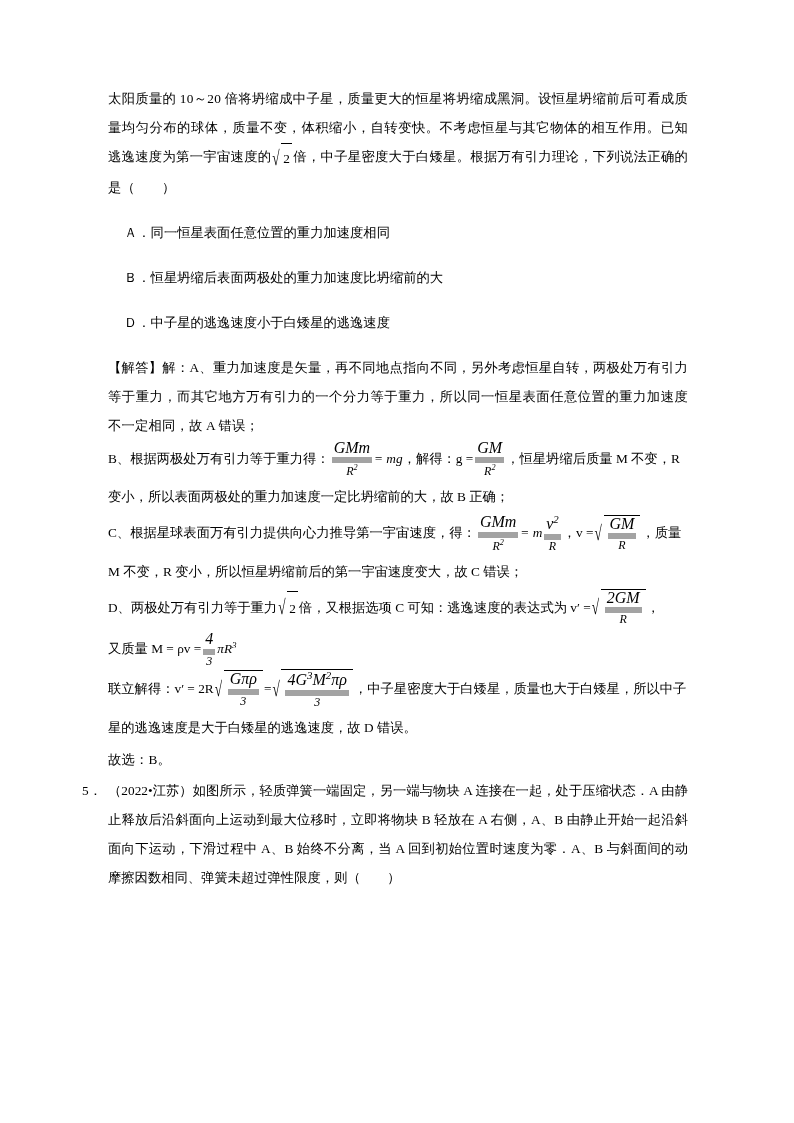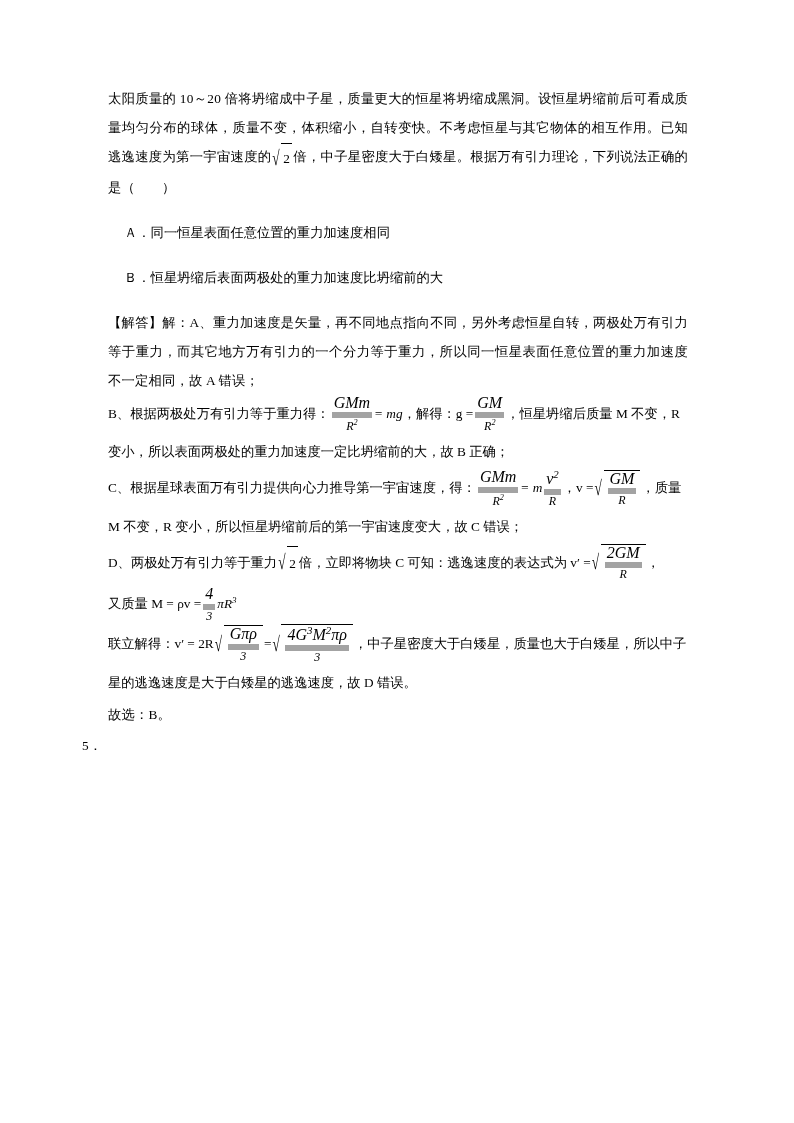--- a/index.html
+++ b/index.html
@@ -115,43 +115,44 @@
 </head>
 <body>
 
 <div class="page">
   <div class="content">
 
     <div class="para"><span>太阳质量的 10～20 倍将坍缩成中子星，质量更大的恒星将坍缩成黑洞。设恒星坍缩前后可看成质量均匀分布的球体，质量不变，体积缩小，自转变快。不考虑恒星与其它物体的相互作用。已知逃逸速度为第一宇宙速度的</span><span class="radical"><span class="rad-body">2</span></span><span>倍，中子星密度大于白矮星。根据万有引力理论，下列说法正确的是（　　）</span></div>
 
     <div class="opt">Ａ．同一恒星表面任意位置的重力加速度相同</div>
     <div class="opt">Ｂ．恒星坍缩后表面两极处的重力加速度比坍缩前的大</div>
+    <div class="opt">Ｄ．中子星的逃逸速度小于白矮星的逃逸速度</div>
 
     <div class="para"><span>【解答】解：</span><span>A、重力加速度是矢量，再不同地点指向不同，另外考虑恒星自转，两极处万有引力等于重力，而其它地方万有引力的一个分力等于重力，所以同一恒星表面任意位置的重力加速度不一定相同，故 A 错误；</span></div>
 
     <div class="eqline">
       <span>B、根据两极处万有引力等于重力得：</span><span class="math-inline"><span class="frac"><span class="num">GMm</span><span class="den"><span>R</span><span class="sup">2</span></span></span><span class="ital">= mg</span></span><span>，解得：g =</span><span class="math-inline"><span class="frac"><span class="num">GM</span><span class="den"><span>R</span><span class="sup">2</span></span></span></span><span>，恒星坍缩后质量 M 不变，R 变小，所以表面两极处的重力加速度一定比坍缩前的大，故 B 正确；</span>
     </div>
 
     <div class="eqline">
       <span>C、根据星球表面万有引力提供向心力推导第一宇宙速度，得：</span><span class="math-inline"><span class="frac"><span class="num">GMm</span><span class="den"><span>R</span><span class="sup">2</span></span></span><span class="ital">= m</span><span class="frac"><span class="num"><span>v</span><span class="sup">2</span></span><span class="den">R</span></span></span><span>，v =</span><span class="radical tall"><span class="rad-body"><span class="frac"><span class="num">GM</span><span class="den">R</span></span></span></span><span>，质量 M 不变，R 变小，所以恒星坍缩前后的第一宇宙速度变大，故 C 错误；</span>
     </div>
 
     <div class="eqline">
-      <span>D、两极处万有引力等于重力</span><span class="radical"><span class="rad-body">2</span></span><span>倍，立即将物块 C 可知：逃逸速度的表达式为 v′ =</span><span class="radical tall"><span class="rad-body"><span class="frac"><span class="num">2GM</span><span class="den">R</span></span></span></span><span>，</span>
+      <span>D、两极处万有引力等于重力</span><span class="radical"><span class="rad-body">2</span></span><span>倍，又根据选项 C 可知：逃逸速度的表达式为 v′ =</span><span class="radical tall"><span class="rad-body"><span class="frac"><span class="num">2GM</span><span class="den">R</span></span></span></span><span>，</span>
     </div>
 
     <div class="eqline">
       <span>又质量 M = ρv =</span><span class="frac"><span class="num">4</span><span class="den">3</span></span><span class="ital"><span>πR</span><span class="sup">3</span></span>
     </div>
 
     <div class="eqline">
       <span>联立解得：v′ = 2R</span><span class="radical tall"><span class="rad-body"><span class="frac"><span class="num">Gπρ</span><span class="den">3</span></span></span></span><span>=</span><span class="radical tall"><span class="rad-body"><span class="frac"><span class="num"><span>4G</span><span class="sup">3</span><span>M</span><span class="sup">2</span><span>πρ</span></span><span class="den">3</span></span></span></span><span>，中子星密度大于白矮星，质量也大于白矮星，所以中子星的逃逸速度是大于白矮星的逃逸速度，故 D 错误。</span>
     </div>
 
     <div class="para">故选：B。</div>
 
     <div class="spacer-sm"></div>
 
-    <div class="numbered"><span class="qnum">5．</span></div>
+    <div class="numbered"><span class="qnum">5．</span><span>（2022•江苏）如图所示，轻质弹簧一端固定，另一端与物块 A 连接在一起，处于压缩状态．A 由静止释放后沿斜面向上运动到最大位移时，立即将物块 B 轻放在 A 右侧，A、B 由静止开始一起沿斜面向下运动，下滑过程中 A、B 始终不分离，当 A 回到初始位置时速度为零．A、B 与斜面间的动摩擦因数相同、弹簧未超过弹性限度，则（　　）</span></div>
 
   </div>
 </div>
 
 </body></html>

